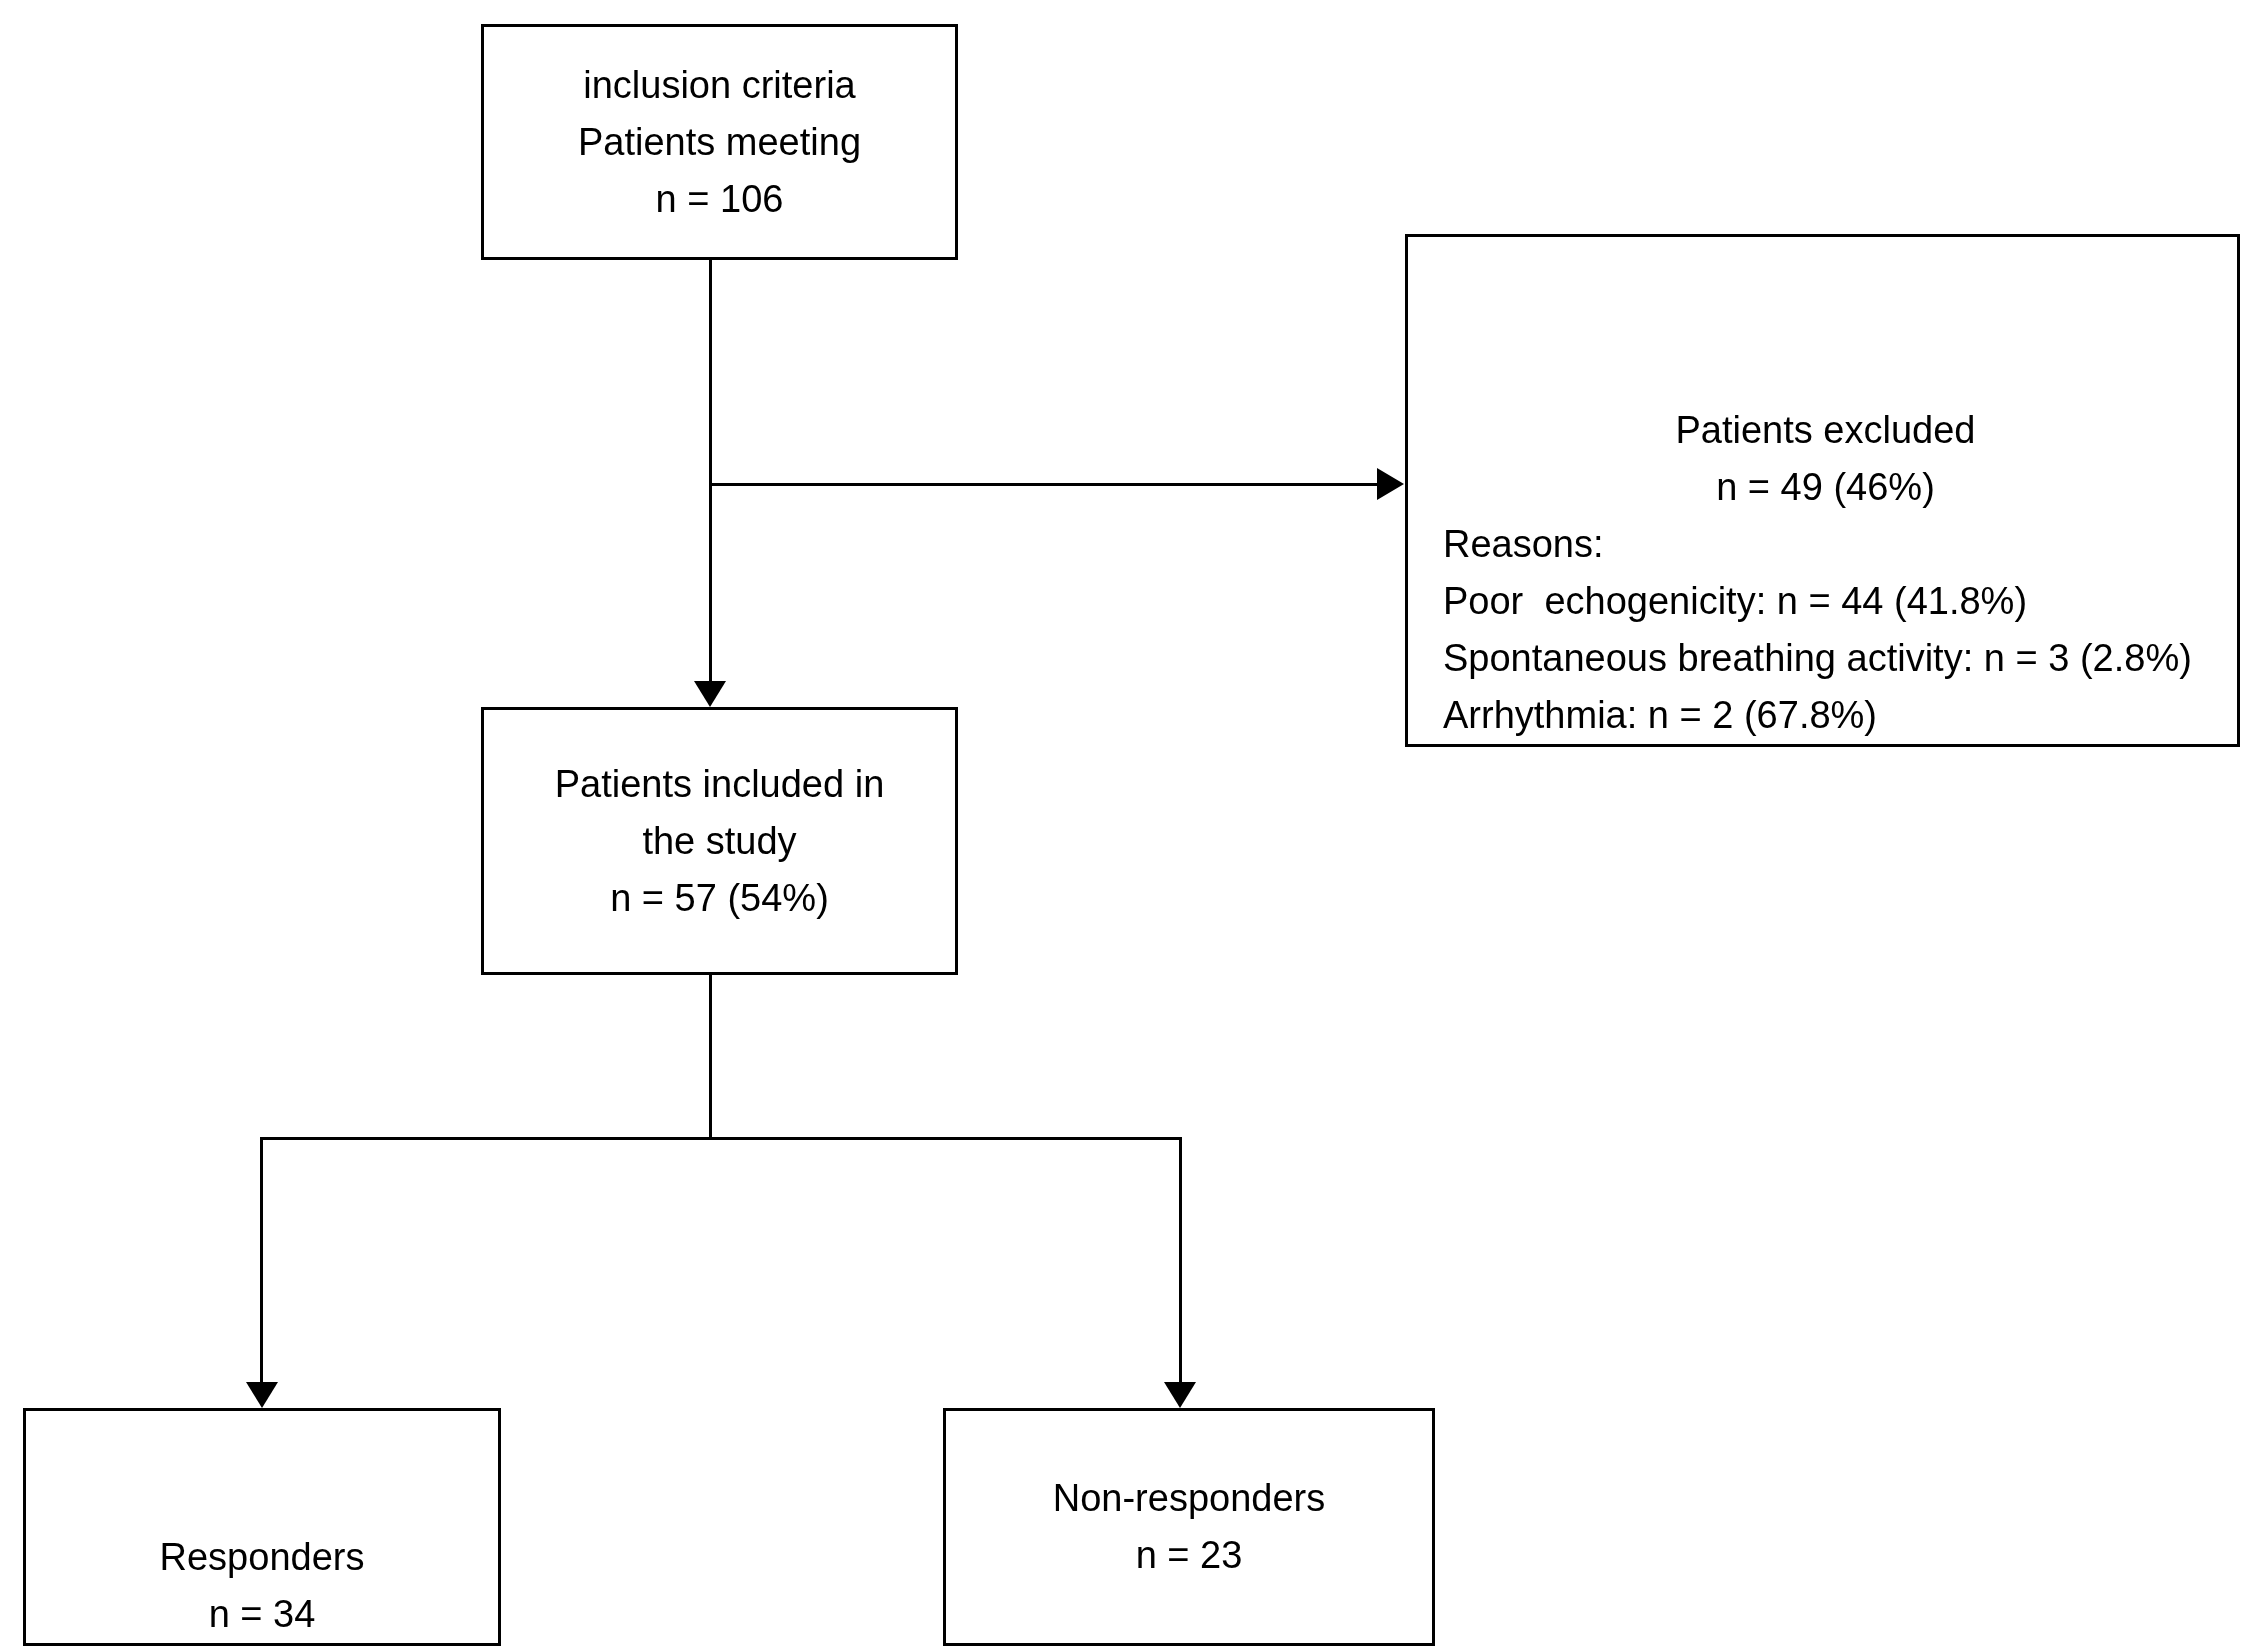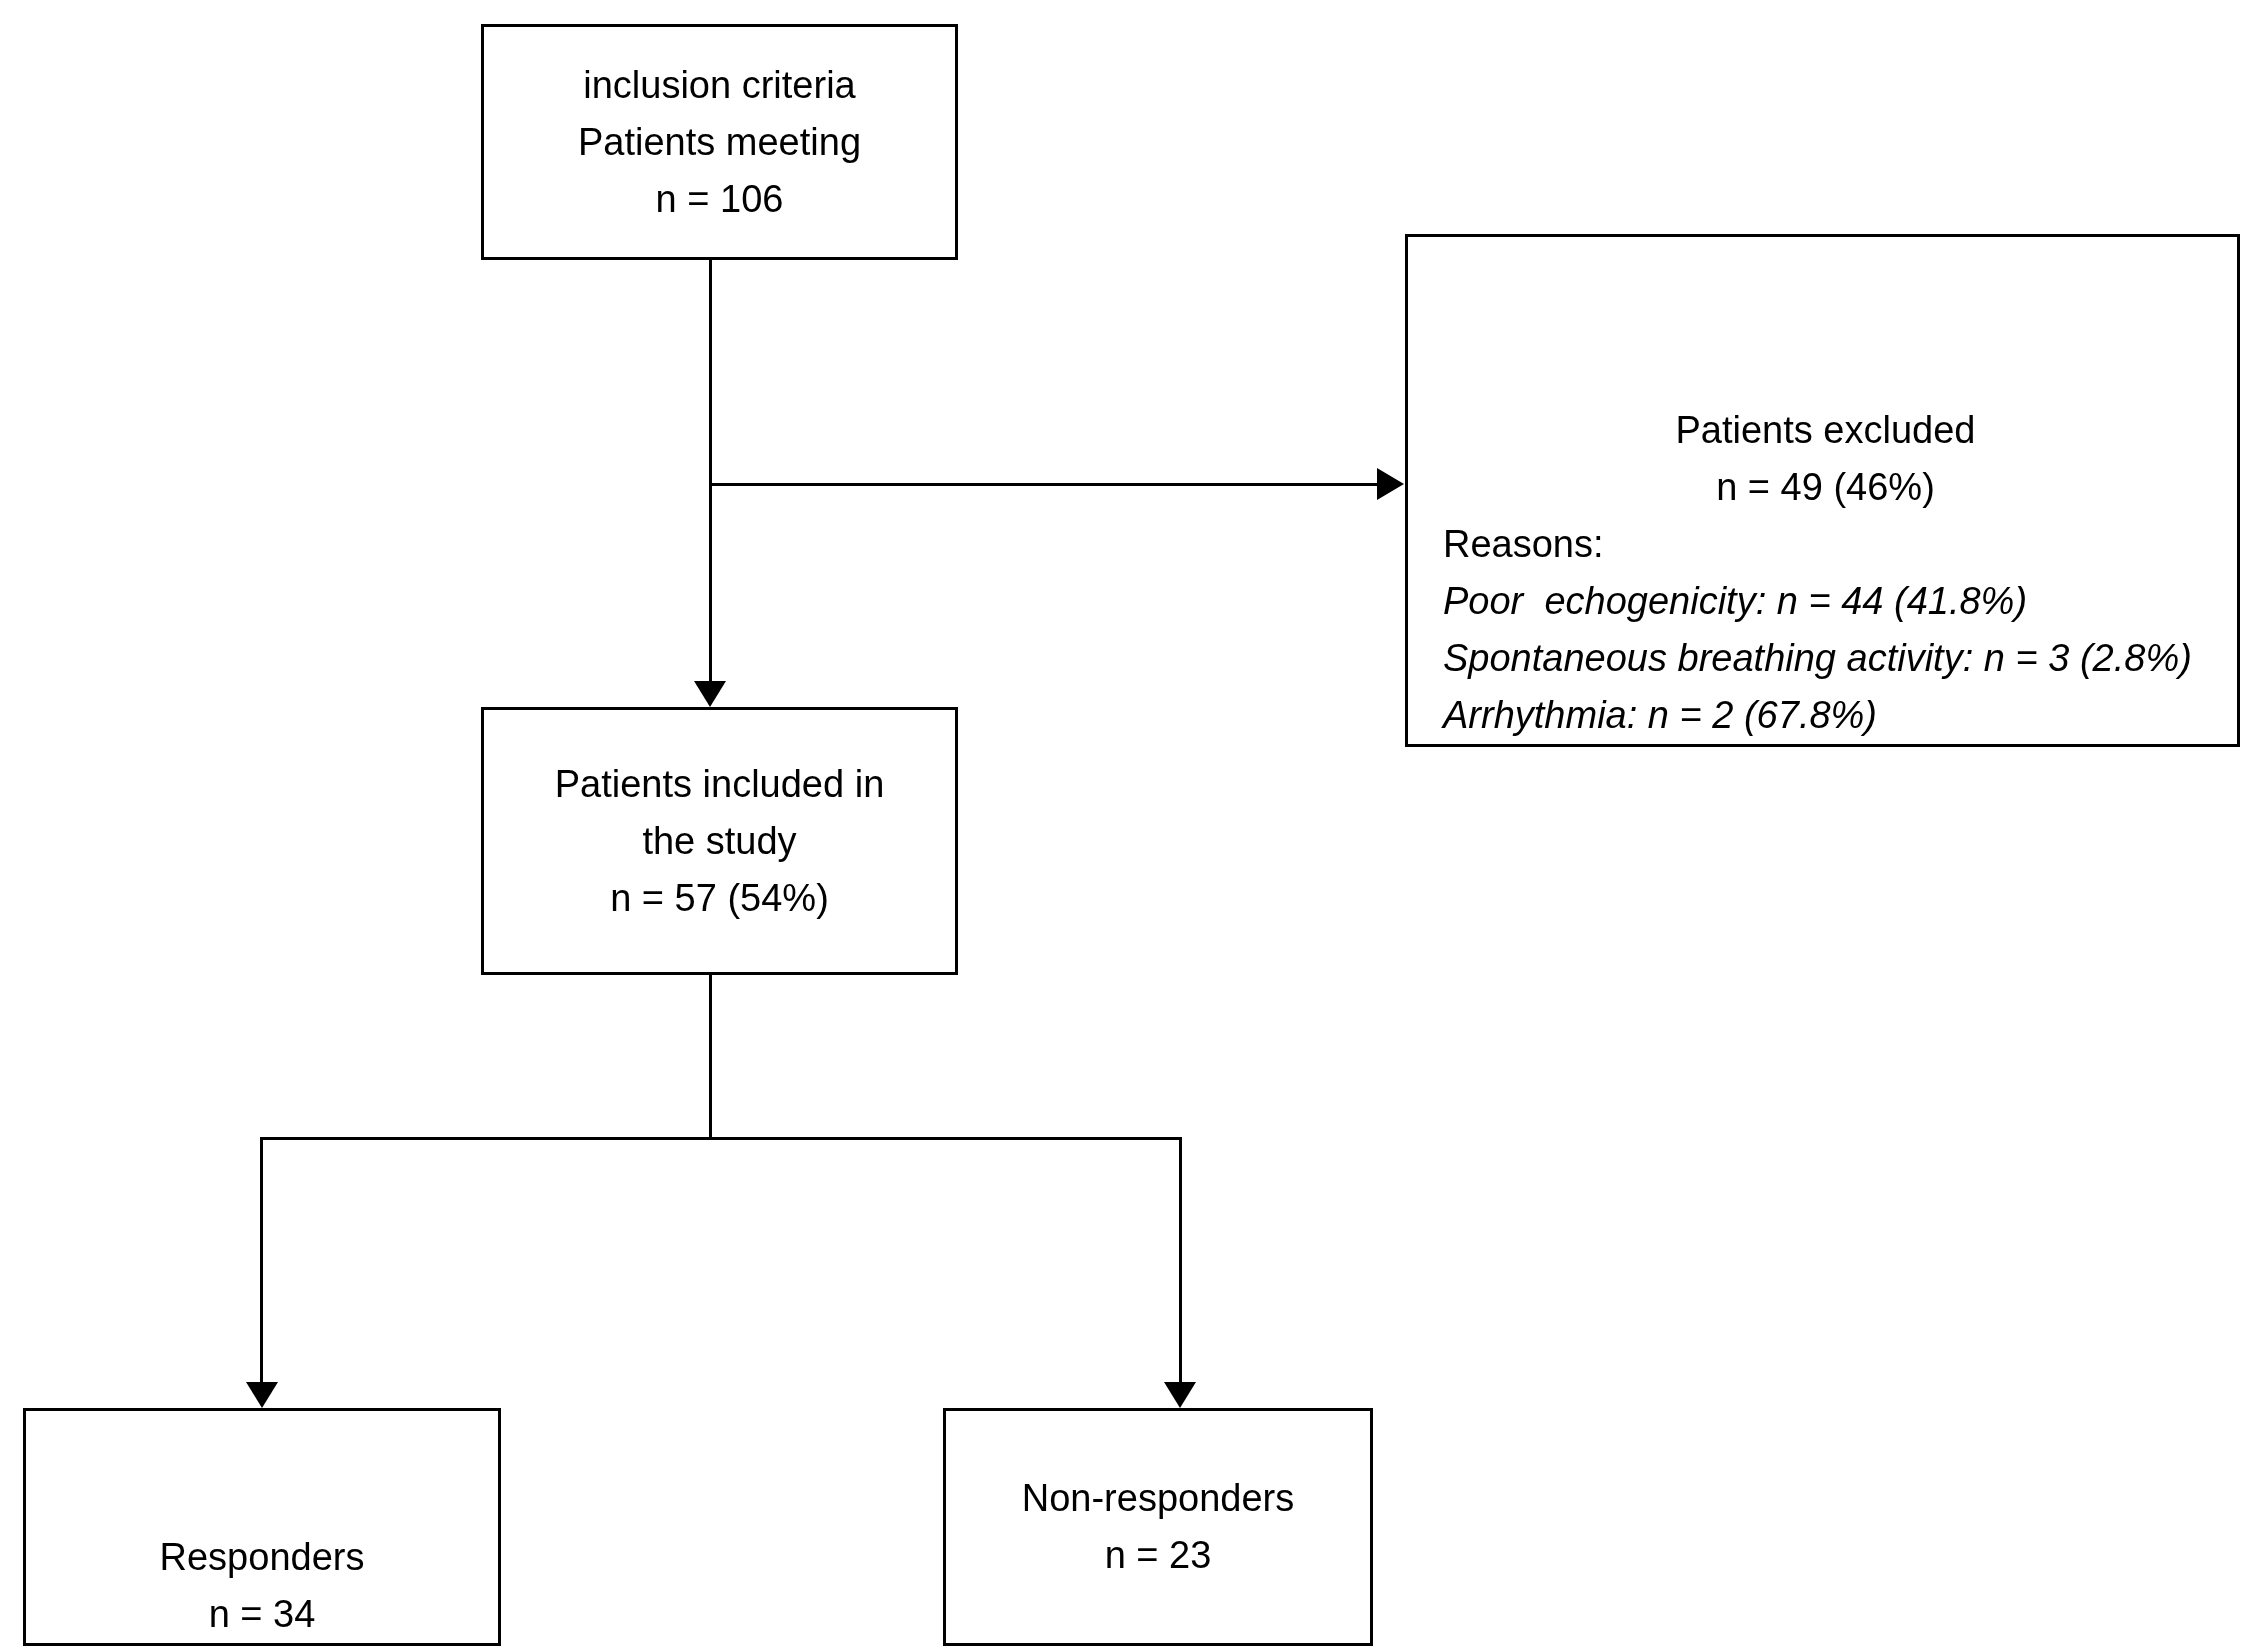--- a/index.html
+++ b/index.html
@@ -27,25 +27,25 @@
   .box-inclusion  { left: 481px;  top: 24px;   width: 477px;  height: 236px; }
   .box-excluded   {
     left: 1405px; top: 234px;  width: 835px; height: 513px;
     justify-content: flex-end;
     align-items: stretch;
     padding: 69px 29px 0 35px;
     text-align: left;
   }
   .box-included   { left: 481px;  top: 707px;  width: 477px;  height: 268px; }
   .box-responders { left: 23px;   top: 1408px; width: 478px;  height: 238px; justify-content: flex-end; }
-  .box-nonresp    { left: 943px; top: 1408px; width: 430px;  height: 238px; align-items: center; }
+  .box-nonresp    { left: 943px; top: 1408px; width: 492px;  height: 238px; align-items: center; }
 
   .excluded-title { text-align: center; }
   .excluded-reasons { }
-  .reason-line { white-space: pre-wrap; font-style: italic; }
+  .reason-line { white-space: pre-wrap; }
 
   .conn {
     position: absolute;
     background: #000000;
   }
   .conn-v1 { left: 709px;  top: 260px;  width: 2.9px;    height: 422px; }
   .conn-h1 { left: 710px;  top: 483px;  width: 667px;  height: 2.9px; }
   .conn-v2 { left: 709px;  top: 952px; width: 2.9px;    height: 187px; }
   .conn-h2 { left: 260px;  top: 1137px; width: 921px; height: 2.9px; }
   .conn-v3 { left: 260px;  top: 1137px; width: 2.9px;    height: 246px; }

